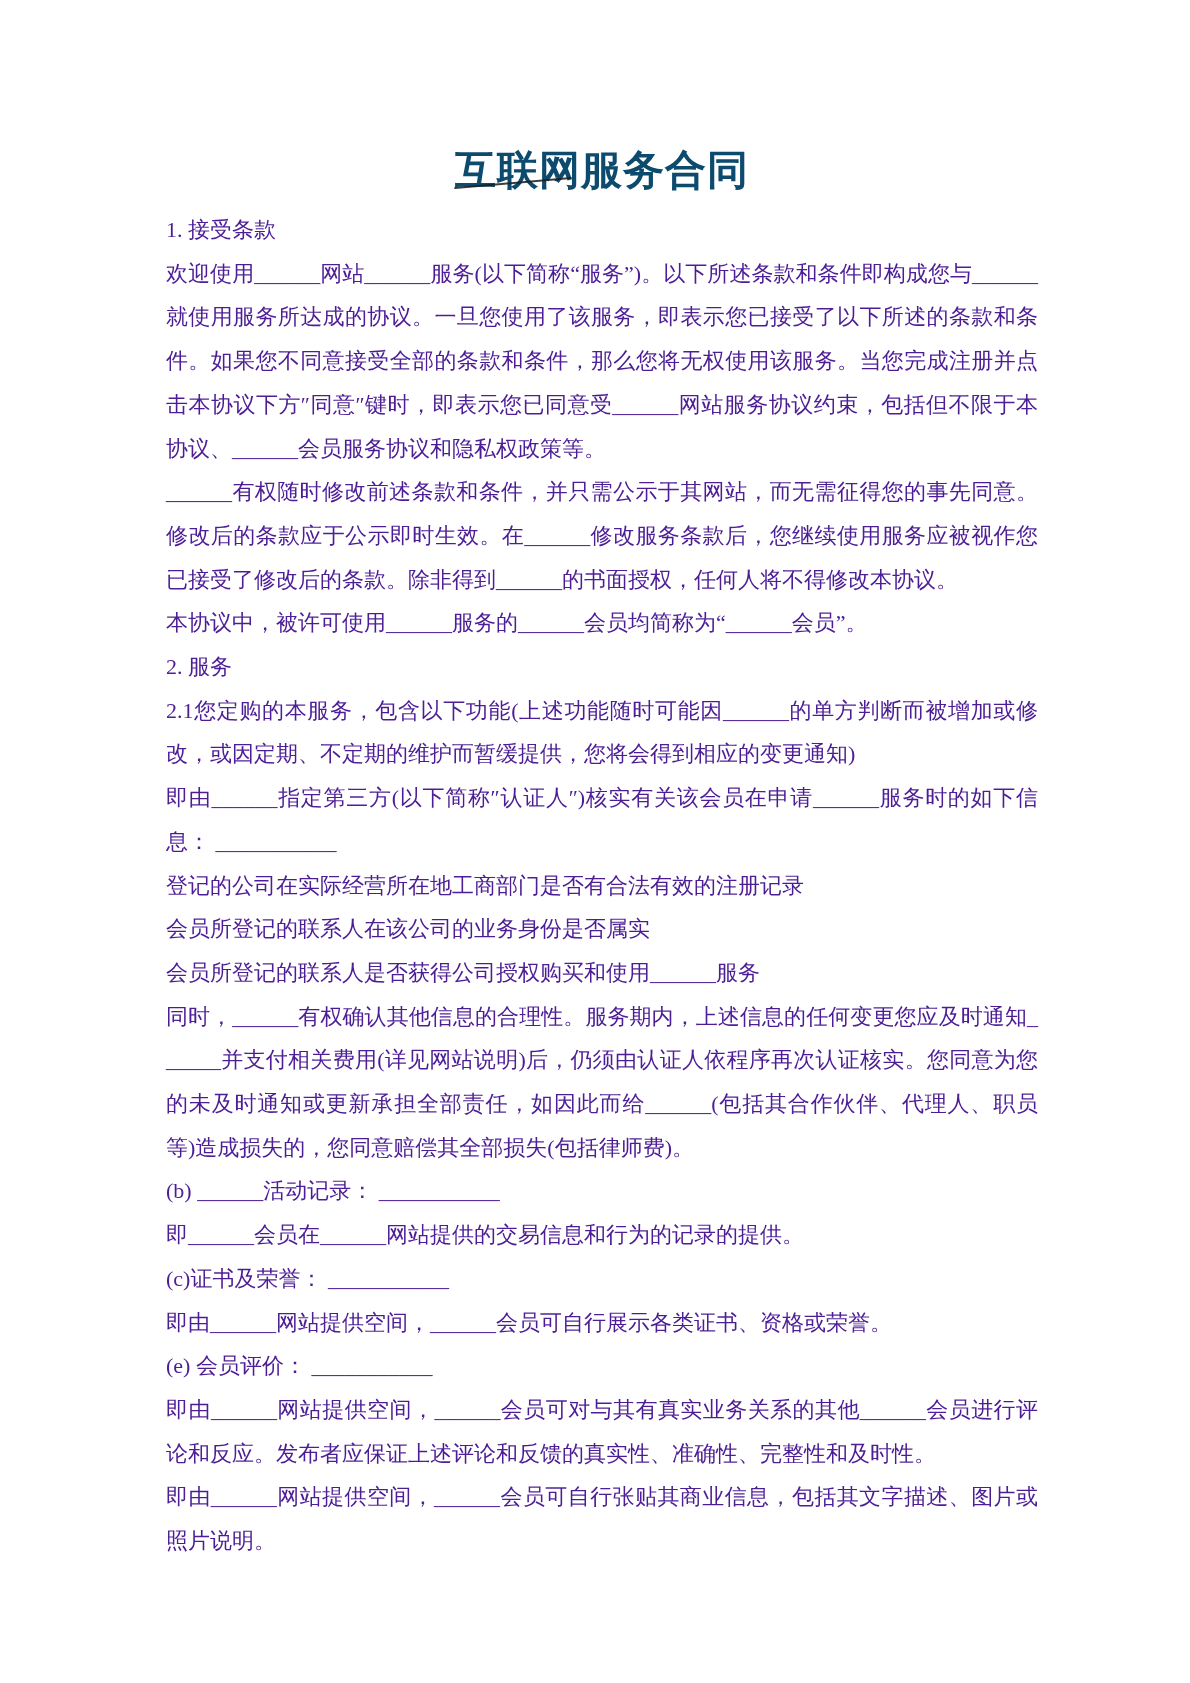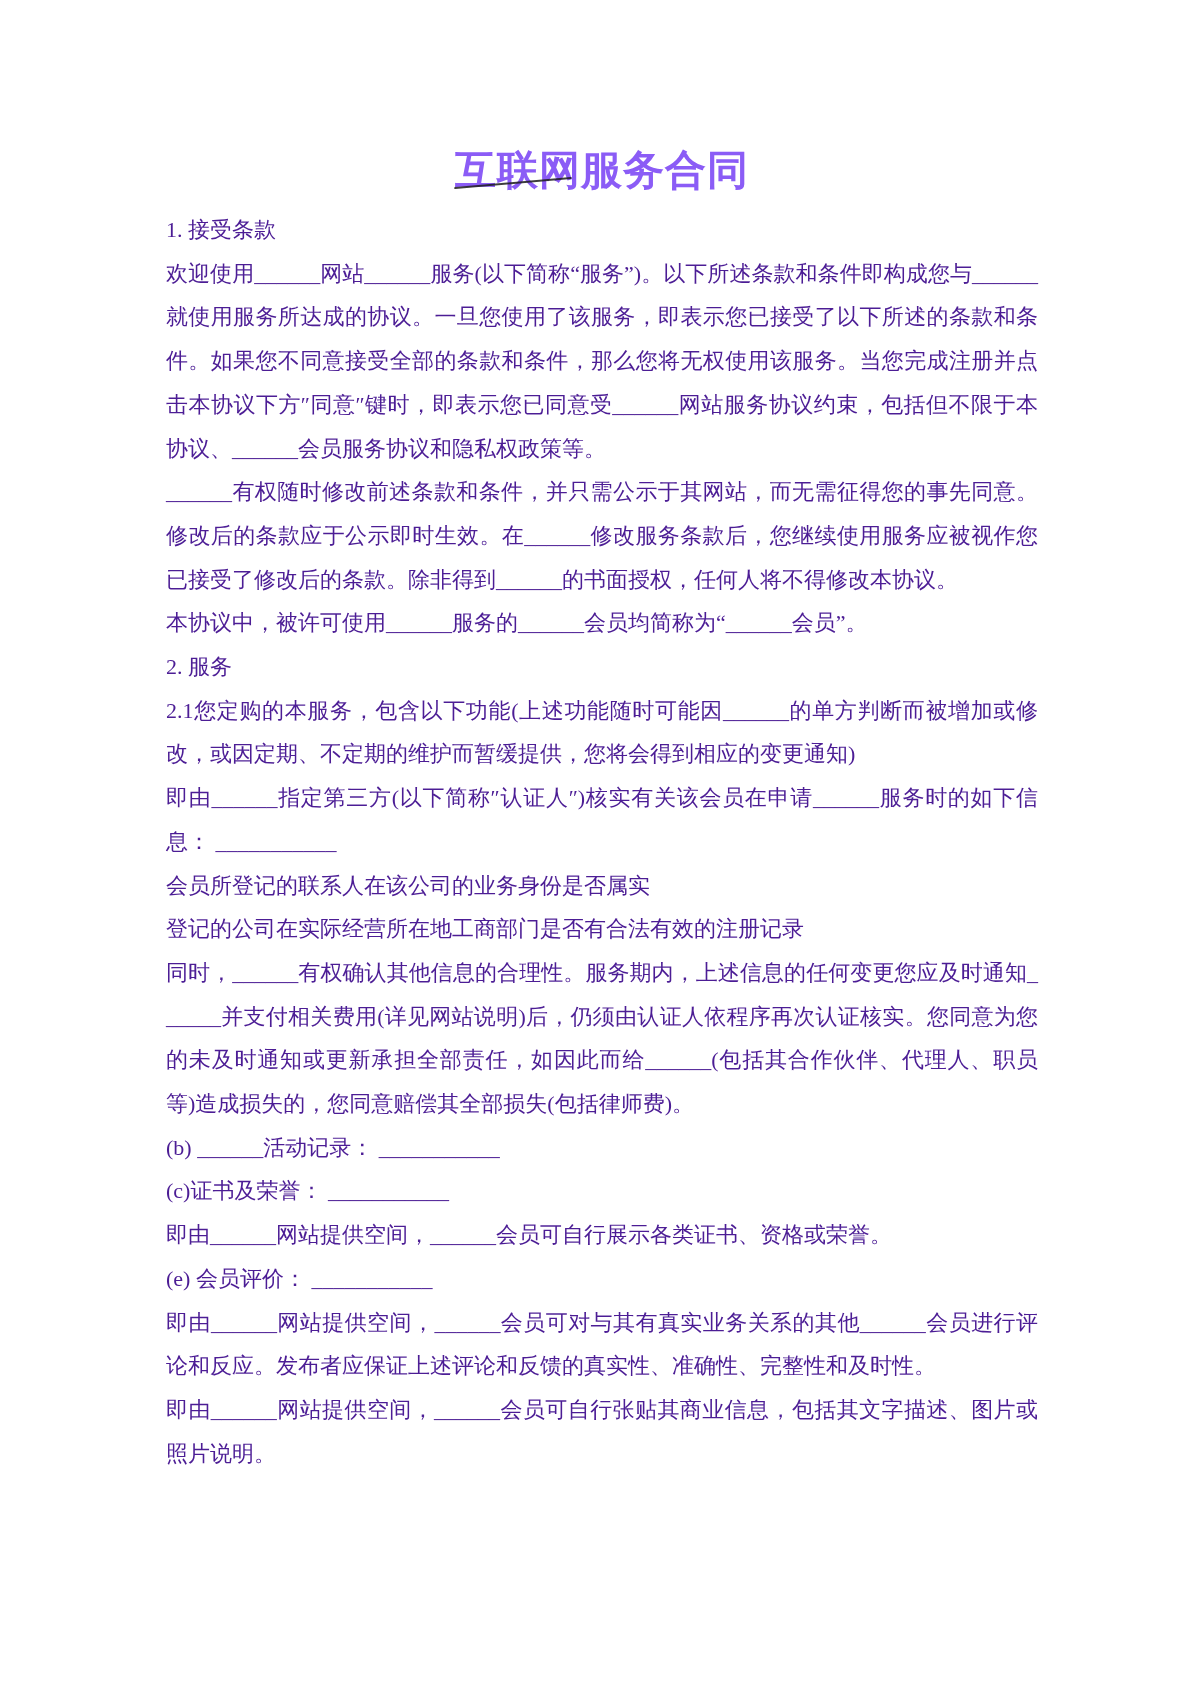--- a/index.html
+++ b/index.html
@@ -23,21 +23,21 @@
     width: 872px;
   }
   .doc-title {
     position: relative;
     font-size: 41px;
     font-weight: 700;
     line-height: 56px;
     text-align: center;
     margin: 0 0 10px 0;
     letter-spacing: 1px;
-    color: #8b5cf6;
+    color: #0c4a6e;
   }
   .title-stroke {
     position: absolute;
     left: 288px;
     top: 40px;
     width: 118px;
     height: 2px;
     background: #1c1c1c;
     transform: rotate(-5deg);
     border-radius: 2px;
@@ -61,24 +61,26 @@
     <h1 class="doc-title">互联网服务合同</h1>
     <span class="title-stroke"></span>
     <div class="doc-body">
         <div class="block heading">1. 接受条款</div>
         <div class="block body">欢迎使用______网站______服务(以下简称“服务”)。以下所述条款和条件即构成您与______就使用服务所达成的协议。一旦您使用了该服务，即表示您已接受了以下所述的条款和条件。如果您不同意接受全部的条款和条件，那么您将无权使用该服务。当您完成注册并点击本协议下方″同意″键时，即表示您已同意受______网站服务协议约束，包括但不限于本协议、______会员服务协议和隐私权政策等。</div>
         <div class="block body">______有权随时修改前述条款和条件，并只需公示于其网站，而无需征得您的事先同意。修改后的条款应于公示即时生效。在______修改服务条款后，您继续使用服务应被视作您已接受了修改后的条款。除非得到______的书面授权，任何人将不得修改本协议。</div>
         <div class="block body">本协议中，被许可使用______服务的______会员均简称为“______会员”。</div>
         <div class="block heading">2. 服务</div>
         <div class="block body">2.1您定购的本服务，包含以下功能(上述功能随时可能因______的单方判断而被增加或修改，或因定期、不定期的维护而暂缓提供，您将会得到相应的变更通知)</div>
         <div class="block body">即由______指定第三方(以下简称″认证人″)核实有关该会员在申请______服务时的如下信息： ___________</div>
+        <div class="block body">登记的公司在实际经营所在地工商部门是否有合法有效的注册记录</div>
         <div class="block body">会员所登记的联系人在该公司的业务身份是否属实</div>
-        <div class="block body">登记的公司在实际经营所在地工商部门是否有合法有效的注册记录</div>
+        <div class="block body">会员所登记的联系人是否获得公司授权购买和使用______服务</div>
         <div class="block body">同时，______有权确认其他信息的合理性。服务期内，上述信息的任何变更您应及时通知______并支付相关费用(详见网站说明)后，仍须由认证人依程序再次认证核实。您同意为您的未及时通知或更新承担全部责任，如因此而给______(包括其合作伙伴、代理人、职员等)造成损失的，您同意赔偿其全部损失(包括律师费)。</div>
         <div class="block body">(b) ______活动记录： ___________</div>
+        <div class="block body">即______会员在______网站提供的交易信息和行为的记录的提供。</div>
         <div class="block body">(c)证书及荣誉： ___________</div>
         <div class="block body">即由______网站提供空间，______会员可自行展示各类证书、资格或荣誉。</div>
         <div class="block body">(e) 会员评价： ___________</div>
         <div class="block body">即由______网站提供空间，______会员可对与其有真实业务关系的其他______会员进行评论和反应。发布者应保证上述评论和反馈的真实性、准确性、完整性和及时性。</div>
         <div class="block body">即由______网站提供空间，______会员可自行张贴其商业信息，包括其文字描述、图片或照片说明。</div>
       </div>
   </div>
 </div>
 
 </body></html>

